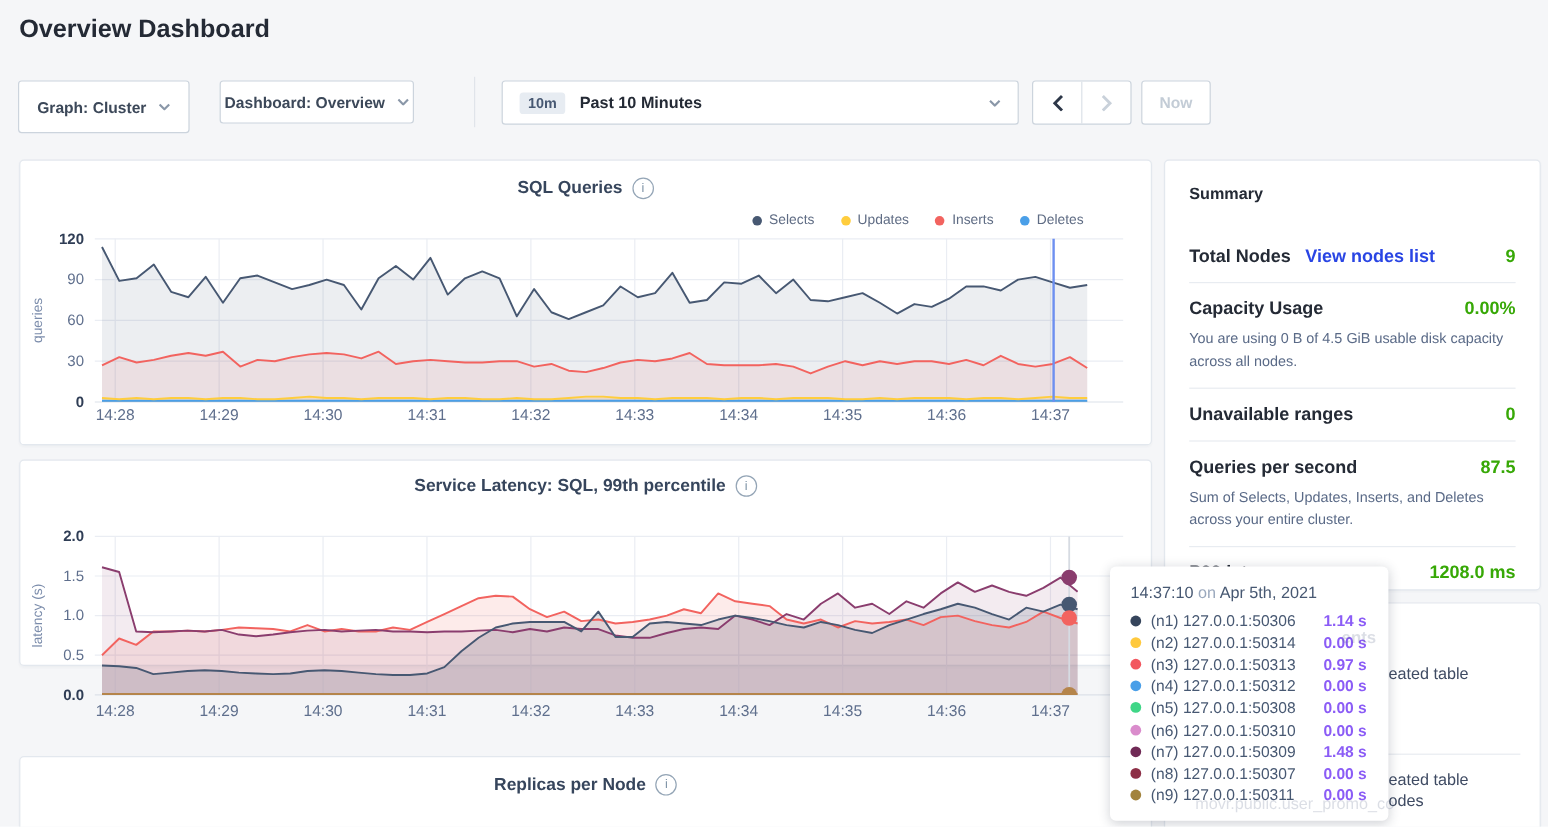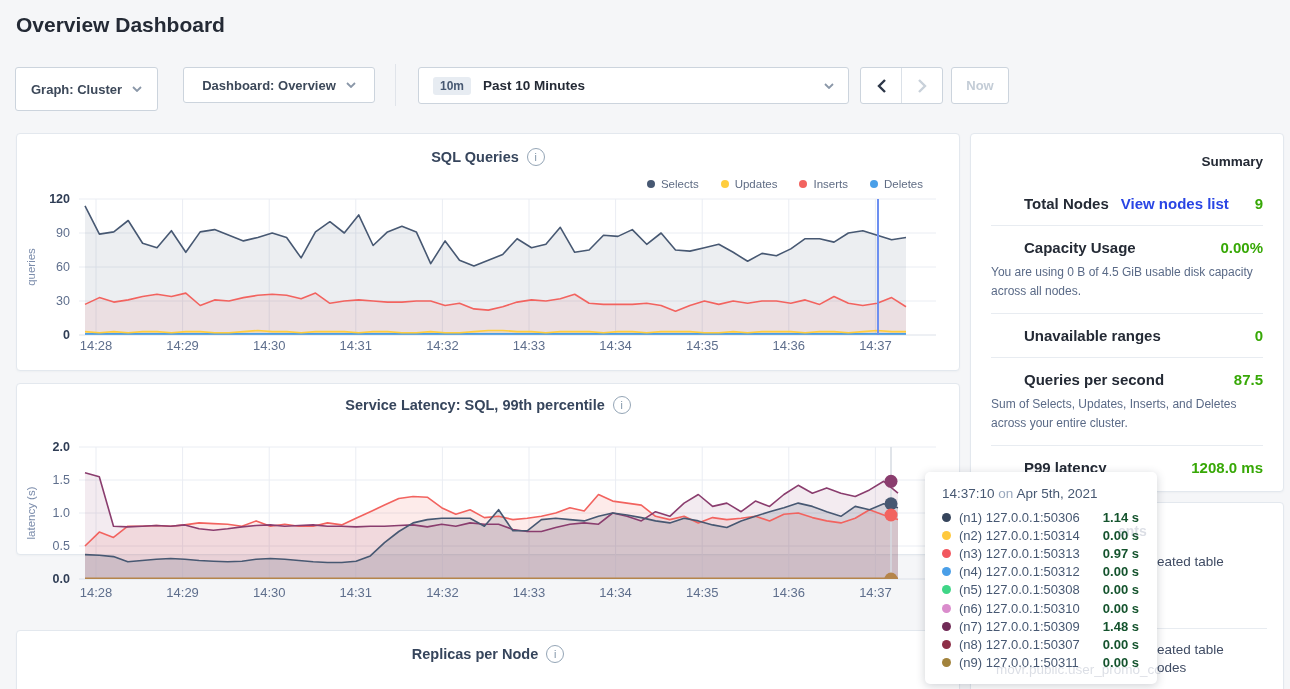--- a/index.html
+++ b/index.html
@@ -5,21 +5,21 @@
   html,body{margin:0;padding:0;}
   body{overflow:hidden;}
   .page{position:relative;width:1290px;height:689px;background:#f5f6f8;
         font-family:"Liberation Sans",sans-serif;overflow:hidden;color:#242a35;}
   .page-title{position:absolute;left:16px;top:13px;font-size:21px;font-weight:600;color:#242a35;}
 
   
   .btn{position:absolute;background:#fff;border:1px solid #ccd4dd;border-radius:3px;
        display:flex;align-items:center;font-weight:700;font-size:13px;color:#3c4859;box-sizing:border-box;}
   .dd-graph{left:15px;top:67px;width:143px;height:44px;justify-content:center;gap:10px;}
-  .dd-dashboard{left:183px;top:67px;width:192px;height:36px;justify-content:center;gap:10px;}
+  .dd-dashboard{left:183px;top:67px;width:162px;height:36px;justify-content:center;gap:10px;}
   .toolbar-divider{position:absolute;left:395px;top:64px;width:1px;height:42px;background:#e0e4ea;}
   .dd-time{left:418px;top:67px;width:431px;height:37px;padding:0 14px;}
   .time-badge{background:#e7ecf2;border-radius:3px;padding:2px 7px;font-size:12px;font-weight:700;color:#475872;margin-right:12px;}
   .time-label{font-size:13.5px;font-weight:700;color:#242a35;}
   .dd-time .chev{margin-left:auto;}
   .nav-group{left:860px;top:67px;width:83px;height:37px;padding:0;}
   .nav-cell{width:50%;height:100%;display:flex;align-items:center;justify-content:center;}
   .nav-cell + .nav-cell{border-left:1px solid #dbe1e8;}
   .btn-now{left:951px;top:67px;width:58px;height:37px;justify-content:center;color:#c3ccd6;}
 
@@ -30,50 +30,50 @@
   .p2{left:16px;top:383px;width:944px;height:172px;}
   .p3{left:16px;top:630px;width:944px;height:110px;}
   .summary{left:970px;top:133px;width:314px;height:359px;overflow:hidden;padding:0 20px;}
   .events{left:970px;top:502px;width:314px;height:200px;overflow:hidden;}
 
   .chart-title{position:absolute;left:0;top:14px;width:100%;display:flex;justify-content:center;
                align-items:center;gap:8px;font-weight:700;font-size:14.5px;color:#36455c;}
   .p2 .chart-title{top:12px;}
   .info-icon{width:16px;height:16px;border:1px solid #94a5b6;border-radius:50%;color:#7d92a6;
              font-size:10.5px;font-weight:400;display:inline-flex;align-items:center;justify-content:center;}
-  .legend{position:absolute;top:44px;right:36px;display:flex;gap:22px;}
+  .legend{position:absolute;top:44px;right:56px;display:flex;gap:22px;}
   .legend-item{display:flex;align-items:center;gap:6px;font-size:11.5px;color:#5f6c84;}
   .legend-dot{width:8px;height:8px;border-radius:50%;display:inline-block;}
   .chart-svg{position:absolute;left:0;top:0;}
   svg text{font-family:"Liberation Sans",sans-serif;}
 
   
-  .s-title{padding-top:20px;text-align:right;font-size:13.5px;font-weight:700;color:#242a35;margin-bottom:26px;}
-  .s-row{display:flex;align-items:baseline;font-size:15px;margin-left:33px;}
+  .s-title{padding-top:20px;text-align:left;font-size:13.5px;font-weight:700;color:#242a35;margin-bottom:36px;}
+  .s-row{display:flex;align-items:baseline;font-size:15px;}
   .s-label{font-weight:700;color:#242a35;}
   .s-link{font-weight:700;color:#2945e4;margin-left:12px;cursor:pointer;text-decoration:none;}
   .s-value{margin-left:auto;font-weight:700;color:#37a806;}
   .s-desc{font-size:12px;color:#5a6a87;line-height:1.55;margin-top:7px;}
   .summary hr{border:none;border-top:1px solid #e8ecf1;margin:13px 0;}
 
   
   .ev-line{position:absolute;left:186px;font-size:13.5px;color:#3f4b63;}
   .ev-f1{top:51px;} .ev-f2{top:139px;} .ev-f3{top:157px;}
   .ev-divider{position:absolute;left:16px;right:16px;top:125px;height:1px;background:#e8ecf1;}
 
   
   .tooltip{position:absolute;left:925px;top:472px;width:232px;height:212px;background:#fff;
            border-radius:5px;box-shadow:0 2px 10px rgba(40,50,70,.22);z-index:50;box-sizing:border-box;
            padding:14px 12px 10px 12px;}
   .tt-title{font-size:13.5px;color:#475872;margin-left:5px;margin-bottom:7px;}
   .tt-on{color:#9aa8bd;}
   .tt-row{display:flex;align-items:center;height:18.2px;font-size:13px;}
   .tt-dot{width:9px;height:9px;border-radius:50%;margin:0 8px 0 5px;flex:none;}
   .tt-label{color:#475872;}
-  .tt-val{font-weight:700;color:#14532d;margin-left:auto;padding-right:6px;}
+  .tt-val{font-weight:700;color:#8b5cf6;margin-left:auto;padding-right:6px;}
 
   .ghost{position:absolute;z-index:51;color:rgba(90,105,135,.22);pointer-events:none;}
   .ghost-ents{left:1118px;top:523px;font-size:14px;font-weight:700;}
   .ghost-movr{left:996px;top:662px;font-size:13.5px;}
 </style>
 </head>
 <body>
 
 <div class="page">
 

